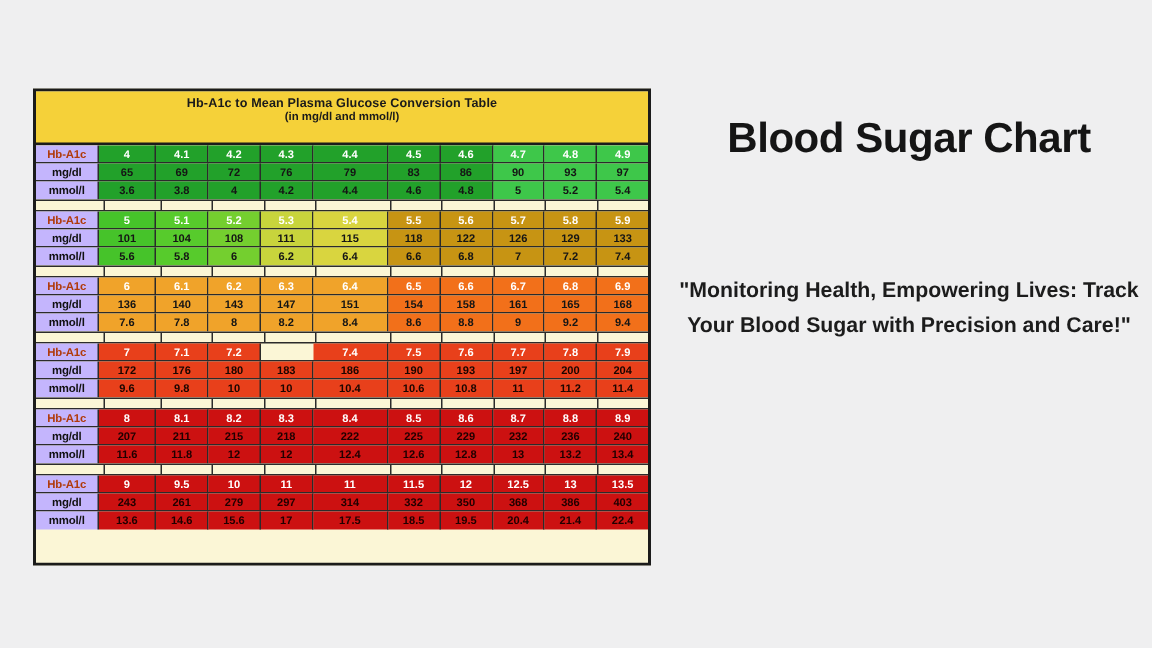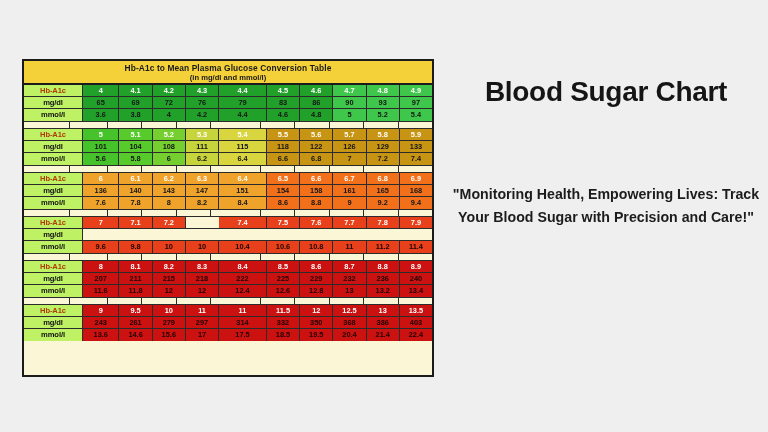--- a/index.html
+++ b/index.html
@@ -26,21 +26,21 @@
     padding: 0;
     display: flex;
     flex-direction: column;
   }
 
   
   #table-header {
     background: #f5d139;
     border-bottom: 2px solid #1b1b1b;
     text-align: center;
-    padding: 3px 0 0 0;
+    padding: 3px 0 12px 0;
     line-height: 1.18;
   }
   #table-header .t1 {
     display: block;
     font-size: 8.4px;
     font-weight: bold;
     color: #1a1a1a;
     letter-spacing: .1px;
   }
   #table-header .t2 {
@@ -85,23 +85,23 @@
   .spacer .sp-cells div:last-child { border-right: none; }
 
   .row {
     display: flex;
     height: 12px;
     border-bottom: 1px solid #2b2b2b;
   }
   .block .row:last-child { border-bottom: none; }
 
   .lab {
-    width: 59px;
+    width: 42px;
     flex: none;
-    background: #bef264;
+    background: #c4b5fd;
     border-right: 1px solid #2b2b2b;
     font-size: 7.6px;
     font-weight: bold;
     display: flex;
     align-items: center;
     justify-content: center;
     letter-spacing: -0.1px;
   }
   .lab.hba { color: #b03a0b; }
   .lab.unit { color: #111; }
@@ -376,20 +376,32 @@
             <div class="cell" style="background: rgb(232, 64, 27); color: rgb(255, 255, 255);">7.4</div>
             <div class="cell" style="background: rgb(232, 64, 27); color: rgb(255, 255, 255);">7.5</div>
             <div class="cell" style="background: rgb(232, 64, 27); color: rgb(255, 255, 255);">7.6</div>
             <div class="cell" style="background: rgb(232, 64, 27); color: rgb(255, 255, 255);">7.7</div>
             <div class="cell" style="background: rgb(232, 64, 27); color: rgb(255, 255, 255);">7.8</div>
             <div class="cell" style="background: rgb(232, 64, 27); color: rgb(255, 255, 255);">7.9</div>
           </div>
         </div>
         <div class="row">
           <div class="lab unit">mg/dl</div>
+          <div class="cells">
+            <div class="cell" style="background: rgb(232, 64, 27); color: rgb(26, 5, 0);">172</div>
+            <div class="cell" style="background: rgb(232, 64, 27); color: rgb(26, 5, 0);">176</div>
+            <div class="cell" style="background: rgb(232, 64, 27); color: rgb(26, 5, 0);">180</div>
+            <div class="cell" style="background: rgb(232, 64, 27); color: rgb(26, 5, 0);">183</div>
+            <div class="cell" style="background: rgb(232, 64, 27); color: rgb(26, 5, 0);">186</div>
+            <div class="cell" style="background: rgb(232, 64, 27); color: rgb(26, 5, 0);">190</div>
+            <div class="cell" style="background: rgb(232, 64, 27); color: rgb(26, 5, 0);">193</div>
+            <div class="cell" style="background: rgb(232, 64, 27); color: rgb(26, 5, 0);">197</div>
+            <div class="cell" style="background: rgb(232, 64, 27); color: rgb(26, 5, 0);">200</div>
+            <div class="cell" style="background: rgb(232, 64, 27); color: rgb(26, 5, 0);">204</div>
+          </div>
         </div>
         <div class="row">
           <div class="lab unit">mmol/l</div>
           <div class="cells">
             <div class="cell" style="background: rgb(232, 64, 27); color: rgb(26, 5, 0);">9.6</div>
             <div class="cell" style="background: rgb(232, 64, 27); color: rgb(26, 5, 0);">9.8</div>
             <div class="cell" style="background: rgb(232, 64, 27); color: rgb(26, 5, 0);">10</div>
             <div class="cell" style="background: rgb(232, 64, 27); color: rgb(26, 5, 0);">10</div>
             <div class="cell" style="background: rgb(232, 64, 27); color: rgb(26, 5, 0);">10.4</div>
             <div class="cell" style="background: rgb(232, 64, 27); color: rgb(26, 5, 0);">10.6</div>

